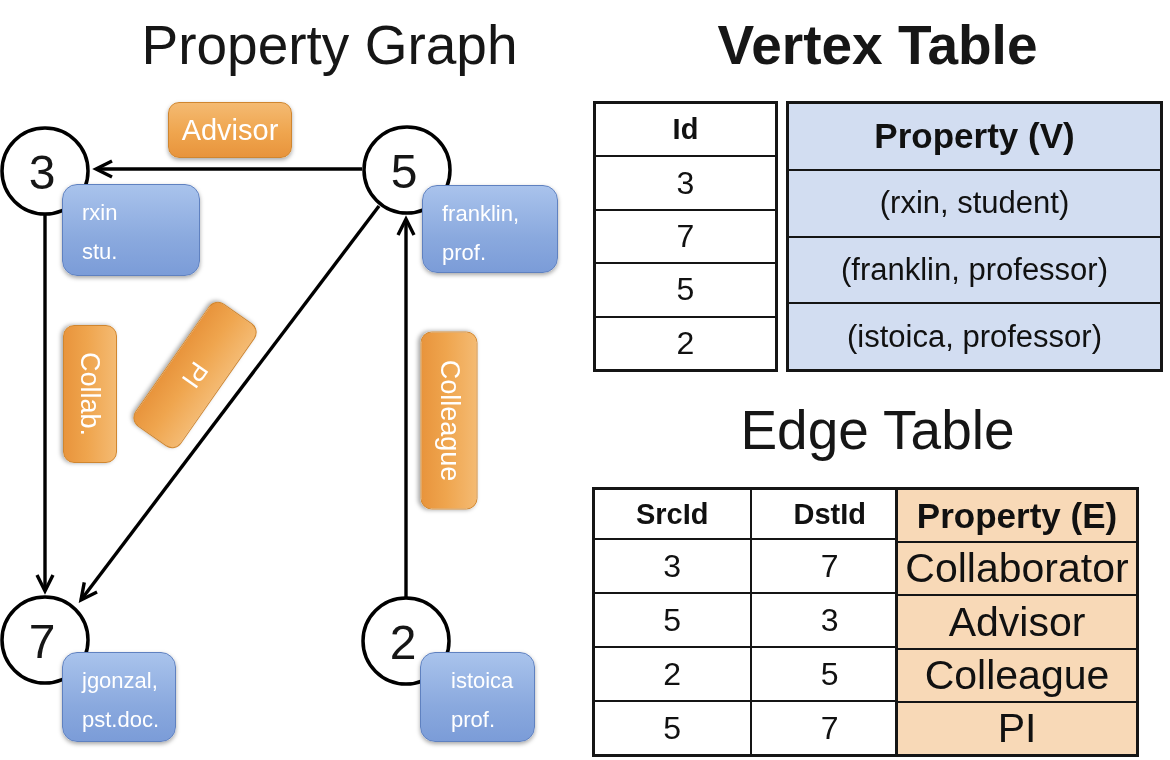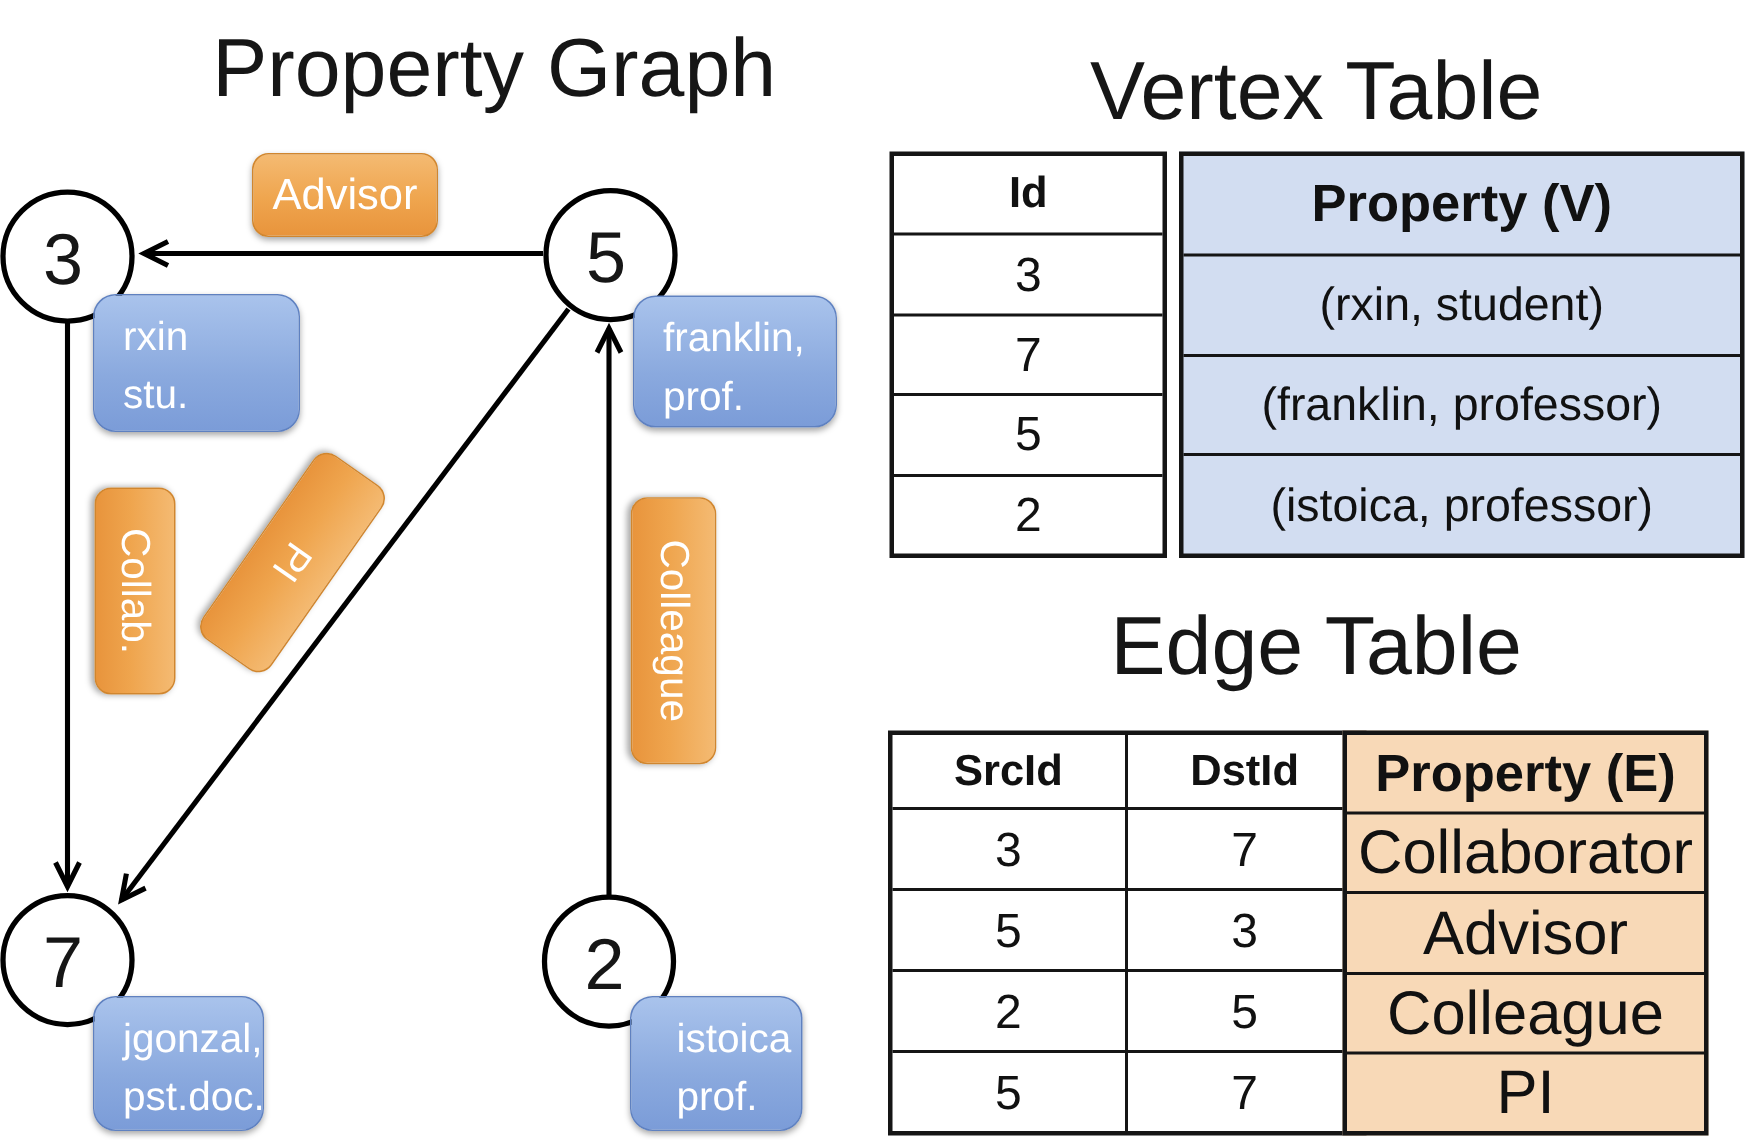--- a/index.html
+++ b/index.html
@@ -3,41 +3,41 @@
 <meta charset="utf-8">
 <style>
   html,body{margin:0;padding:0;background:#ffffff;}
   body{width:1170px;height:760px;position:relative;overflow:hidden;
        font-family:"Liberation Sans", sans-serif;color:#111;}
   .stage{position:absolute;inset:0;}
 
   .big-title{position:absolute;margin:0;font-size:55px;line-height:60px;
              font-weight:300;letter-spacing:0px;text-align:center;color:#161616;}
   #graph-title{top:15px;left:0;width:585px;margin-left:37px;}
-  #vertex-title{top:30px;left:585px;width:585px;}
+  #vertex-title{top:15px;left:585px;width:585px;font-weight:bold;}
   #edge-title{top:400px;left:585px;width:585px;}
 
   .graph-svg{position:absolute;top:0;left:0;}
 
   
   .pill{position:absolute;display:flex;align-items:center;justify-content:center;
         color:#fff;box-sizing:border-box;}
   .orange{background:linear-gradient(180deg,#f4ba72 0%,#efa54e 55%,#e8943c 100%);
           border:1px solid #d0862f;border-radius:11px;
           box-shadow:0 2px 4px rgba(0,0,0,.35);}
   .blue{background:linear-gradient(180deg,#a9c3ec 0%,#8aa9de 60%,#7b9cd8 100%);
         border:1px solid #5f81c0;border-radius:15px;
         box-shadow:0 2px 4px rgba(0,0,0,.35);}
   #advisor-pill{left:168px;top:102px;width:124px;height:56px;font-size:29px;}
   #collab-pill{left:21px;top:367px;width:138px;height:54px;font-size:27px;transform:rotate(90deg);}
   #pi-pill{left:120px;top:347px;width:150px;height:56px;font-size:26px;transform:rotate(125deg);}
   #colleague-pill{left:360px;top:392px;width:178px;height:57px;font-size:27px;transform:rotate(90deg);}
 
-  .nodebox{position:absolute;box-sizing:border-box;color:#fff;font-size:27px;
-           line-height:39px;padding:8px 0 0 19px;margin-top:12px;}
+  .nodebox{position:absolute;box-sizing:border-box;color:#fff;font-size:22px;
+           line-height:39px;padding:8px 0 0 19px;}
   #rxin-box{left:62px;top:184px;width:138px;height:92px;}
   #franklin-box{left:422px;top:185px;width:136px;height:88px;}
   #jgonzal-box{left:62px;top:652px;width:114px;height:90px;}
   #istoica-box{left:420px;top:652px;width:115px;height:90px;padding-left:30px;}
 
   
   .tbox{position:absolute;box-sizing:border-box;border:3px solid #151515;
         display:flex;flex-direction:column;background:#fff;}
   .tbox .cell{flex:1;display:flex;align-items:center;justify-content:center;
               font-size:32px;border-top:2px solid #151515;box-sizing:border-box;}

